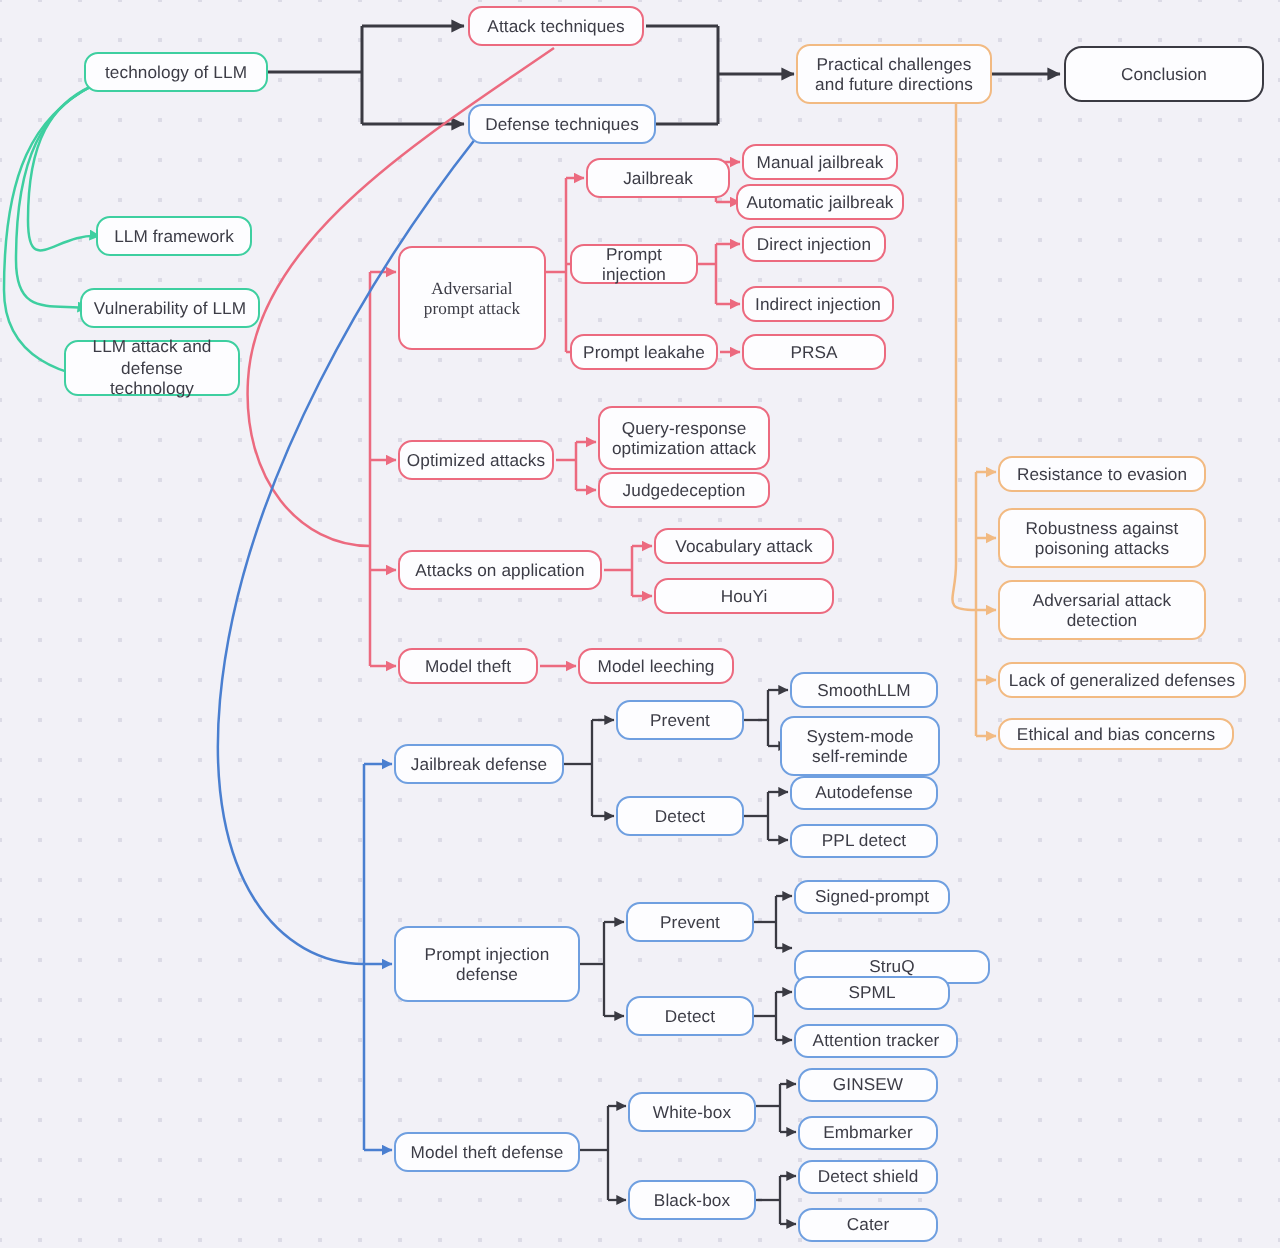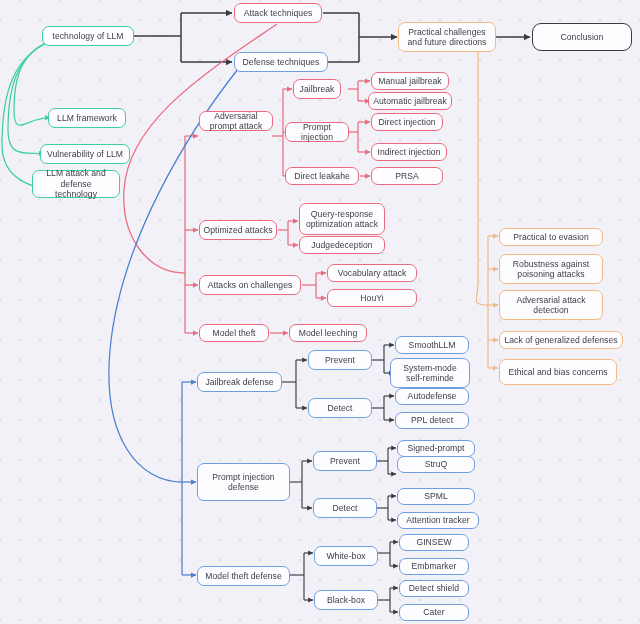--- a/index.html
+++ b/index.html
@@ -208,40 +208,40 @@
 
   <div class="node n-red n-root" style="left:234px;top:3px;width:88px;height:20px;">Attack techniques</div>
 
   <div class="node n-blue n-root" style="left:234px;top:52px;width:94px;height:20px;">Defense techniques</div>
 
   <div class="node n-black" style="left:532px;top:23px;width:100px;height:28px;">Conclusion</div>
 
   <div class="node n-orange" style="left:398px;top:22px;width:98px;height:30px;">Practical challenges
 and future directions</div>
 
-  <div class="node n-red" style="left:199px;top:111px;width:74px;height:20px;">Adversarial
+  <div class="node n-red" style="left:199px;top:123px;width:74px;height:52px;font-family:Liberation Serif, serif;">Adversarial
 prompt attack</div>
 
-  <div class="node n-red" style="left:293px;top:79px;width:48px;height:20px;">Jailbreak</div>
+  <div class="node n-red" style="left:293px;top:79px;width:72px;height:20px;">Jailbreak</div>
   <div class="node n-red" style="left:371px;top:72px;width:78px;height:18px;">Manual jailbreak</div>
   <div class="node n-red" style="left:368px;top:92px;width:84px;height:18px;">Automatic jailbreak</div>
 
   <div class="node n-red" style="left:285px;top:122px;width:64px;height:20px;">Prompt injection</div>
   <div class="node n-red" style="left:371px;top:113px;width:72px;height:18px;">Direct injection</div>
   <div class="node n-red" style="left:371px;top:143px;width:76px;height:18px;">Indirect injection</div>
 
-  <div class="node n-red" style="left:285px;top:167px;width:74px;height:18px;">Direct leakahe</div>
+  <div class="node n-red" style="left:285px;top:167px;width:74px;height:18px;">Prompt leakahe</div>
   <div class="node n-red" style="left:371px;top:167px;width:72px;height:18px;">PRSA</div>
 
   <div class="node n-red" style="left:199px;top:220px;width:78px;height:20px;">Optimized attacks</div>
   <div class="node n-red" style="left:299px;top:203px;width:86px;height:32px;">Query-response
 optimization attack</div>
   <div class="node n-red" style="left:299px;top:236px;width:86px;height:18px;">Judgedeception</div>
 
-  <div class="node n-red" style="left:199px;top:275px;width:102px;height:20px;">Attacks on challenges</div>
+  <div class="node n-red" style="left:199px;top:275px;width:102px;height:20px;">Attacks on application</div>
   <div class="node n-red" style="left:327px;top:264px;width:90px;height:18px;">Vocabulary attack</div>
   <div class="node n-red" style="left:327px;top:289px;width:90px;height:18px;">HouYi</div>
 
   <div class="node n-red" style="left:199px;top:324px;width:70px;height:18px;">Model theft</div>
   <div class="node n-red" style="left:289px;top:324px;width:78px;height:18px;">Model leeching</div>
 
   <div class="node n-blue" style="left:197px;top:372px;width:85px;height:20px;">Jailbreak defense</div>
 
   <div class="node n-blue" style="left:308px;top:350px;width:64px;height:20px;">Prevent</div>
   <div class="node n-blue" style="left:395px;top:336px;width:74px;height:18px;">SmoothLLM</div>
@@ -250,37 +250,37 @@
 
   <div class="node n-blue" style="left:308px;top:398px;width:64px;height:20px;">Detect</div>
   <div class="node n-blue" style="left:395px;top:388px;width:74px;height:17px;">Autodefense</div>
   <div class="node n-blue" style="left:395px;top:412px;width:74px;height:17px;">PPL detect</div>
 
   <div class="node n-blue" style="left:197px;top:463px;width:93px;height:38px;">Prompt injection
 defense</div>
 
   <div class="node n-blue" style="left:313px;top:451px;width:64px;height:20px;">Prevent</div>
   <div class="node n-blue" style="left:397px;top:440px;width:78px;height:17px;">Signed-prompt</div>
-  <div class="node n-blue" style="left:397px;top:456px;width:78px;height:17px;">StruQ</div>
+  <div class="node n-blue" style="left:397px;top:475px;width:98px;height:17px;">StruQ</div>
 
   <div class="node n-blue" style="left:313px;top:498px;width:64px;height:20px;">Detect</div>
   <div class="node n-blue" style="left:397px;top:488px;width:78px;height:17px;">SPML</div>
   <div class="node n-blue" style="left:397px;top:512px;width:82px;height:17px;">Attention tracker</div>
 
   <div class="node n-blue" style="left:197px;top:566px;width:93px;height:20px;">Model theft defense</div>
 
   <div class="node n-blue" style="left:314px;top:546px;width:64px;height:20px;">White-box</div>
   <div class="node n-blue" style="left:399px;top:534px;width:70px;height:17px;">GINSEW</div>
   <div class="node n-blue" style="left:399px;top:558px;width:70px;height:17px;">Embmarker</div>
 
   <div class="node n-blue" style="left:314px;top:590px;width:64px;height:20px;">Black-box</div>
   <div class="node n-blue" style="left:399px;top:580px;width:70px;height:17px;">Detect shield</div>
   <div class="node n-blue" style="left:399px;top:604px;width:70px;height:17px;">Cater</div>
 
-  <div class="node n-orange" style="left:499px;top:228px;width:104px;height:18px;">Practical to evasion</div>
+  <div class="node n-orange" style="left:499px;top:228px;width:104px;height:18px;">Resistance to evasion</div>
   <div class="node n-orange" style="left:499px;top:254px;width:104px;height:30px;">Robustness against
 poisoning attacks</div>
   <div class="node n-orange" style="left:499px;top:290px;width:104px;height:30px;">Adversarial attack
 detection</div>
   <div class="node n-orange" style="left:499px;top:331px;width:124px;height:18px;">Lack of generalized defenses</div>
-  <div class="node n-orange" style="left:499px;top:359px;width:118px;height:26px;">Ethical and bias concerns</div>
+  <div class="node n-orange" style="left:499px;top:359px;width:118px;height:16px;">Ethical and bias concerns</div>
 
 </div>
 
 </body></html>

